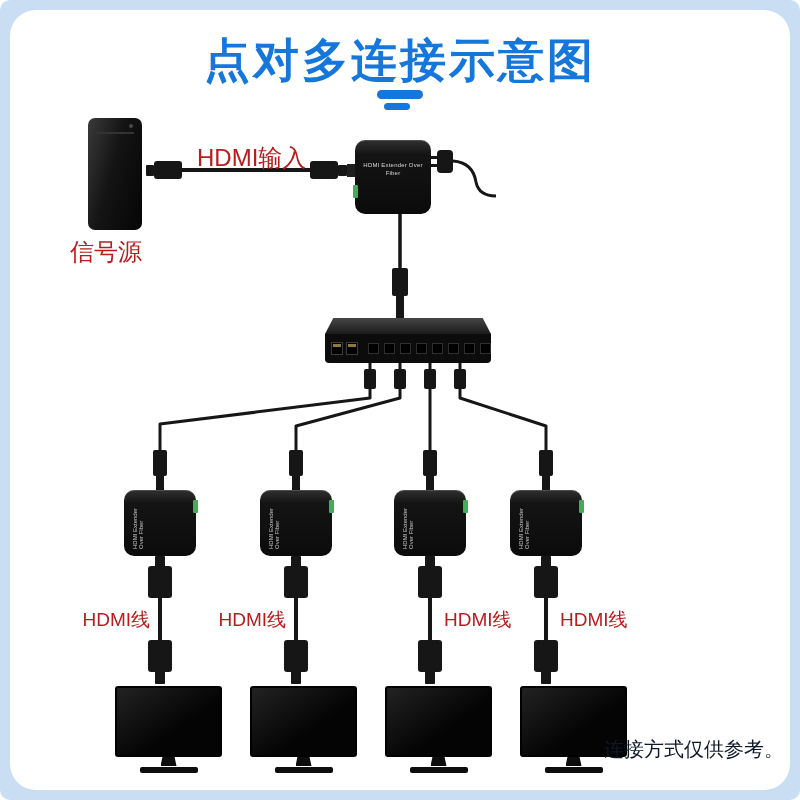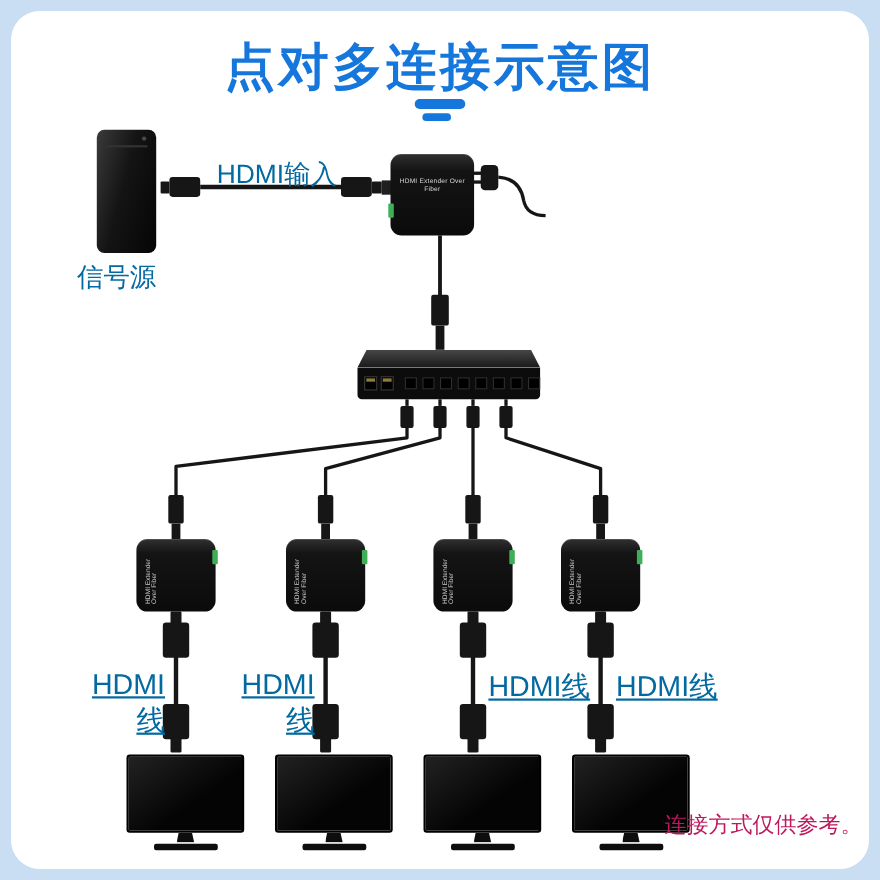--- a/index.html
+++ b/index.html
@@ -1,35 +1,35 @@
 <!DOCTYPE html>
 <html><head>
 <meta charset="utf-8">
 <style>
   html,body{margin:0;padding:0;}
   .canvas{position:relative;width:800px;height:800px;background:#c9def2;overflow:hidden;
-          font-family:"Liberation Sans",sans-serif;}
+          font-family:"Liberation Sans",sans-serif;border-radius:10px;}
   .card{position:absolute;left:10px;top:10px;right:10px;bottom:10px;background:#ffffff;border-radius:26px;}
 
   .title{position:absolute;top:30px;left:0;right:0;margin:0;text-align:center;
          font-size:46px;font-weight:bold;color:#1577db;letter-spacing:3px;}
   .bar{position:absolute;background:#1577db;border-radius:5px;}
   .bar1{left:377px;top:90px;width:46px;height:9px;}
   .bar2{left:384px;top:103px;width:26px;height:7px;}
 
-  .label{position:absolute;font-size:24px;color:#0369a1;}
+  .label{position:absolute;font-size:24px;color:#b91c1c;}
   .lbl-source{left:70px;top:236px;width:96px;text-align:left;}
   .lbl-hdmi-in{left:197px;top:142px;}
   .lbl-cat{left:356px;top:226px;background:#ffffff;padding:0 3px;}
-  .lbl-hdmi{font-size:26px;text-decoration:underline;}
+  .lbl-hdmi{font-size:19px;}
   .hl1{left:68px;top:607px;width:82px;text-align:right;}
   .hl2{left:204px;top:607px;width:82px;text-align:right;}
   .hl3{left:444px;top:607px;}
   .hl4{left:560px;top:607px;}
-  .note{left:604px;top:736px;font-size:20px;color:#be185d;text-align:center;}
+  .note{left:604px;top:736px;font-size:20px;color:#0f172a;text-align:center;}
 
   .cables{position:absolute;left:0;top:0;}
 
   .tower{position:absolute;left:88px;top:118px;width:54px;height:112px;border-radius:7px;
          background:linear-gradient(105deg,#3a3a3a,#141414 45%,#050505);}
   .tower-slit{position:absolute;left:8px;right:8px;top:14px;height:2px;background:#333;}
   .tower-dot{position:absolute;right:9px;top:6px;width:4px;height:4px;border-radius:50%;background:#484848;}
 
   .box{position:absolute;background:linear-gradient(180deg,#303030,#141414 20%,#0b0b0b);
        border-radius:10px;box-shadow:inset 0 1px 0 rgba(255,255,255,.15);}

